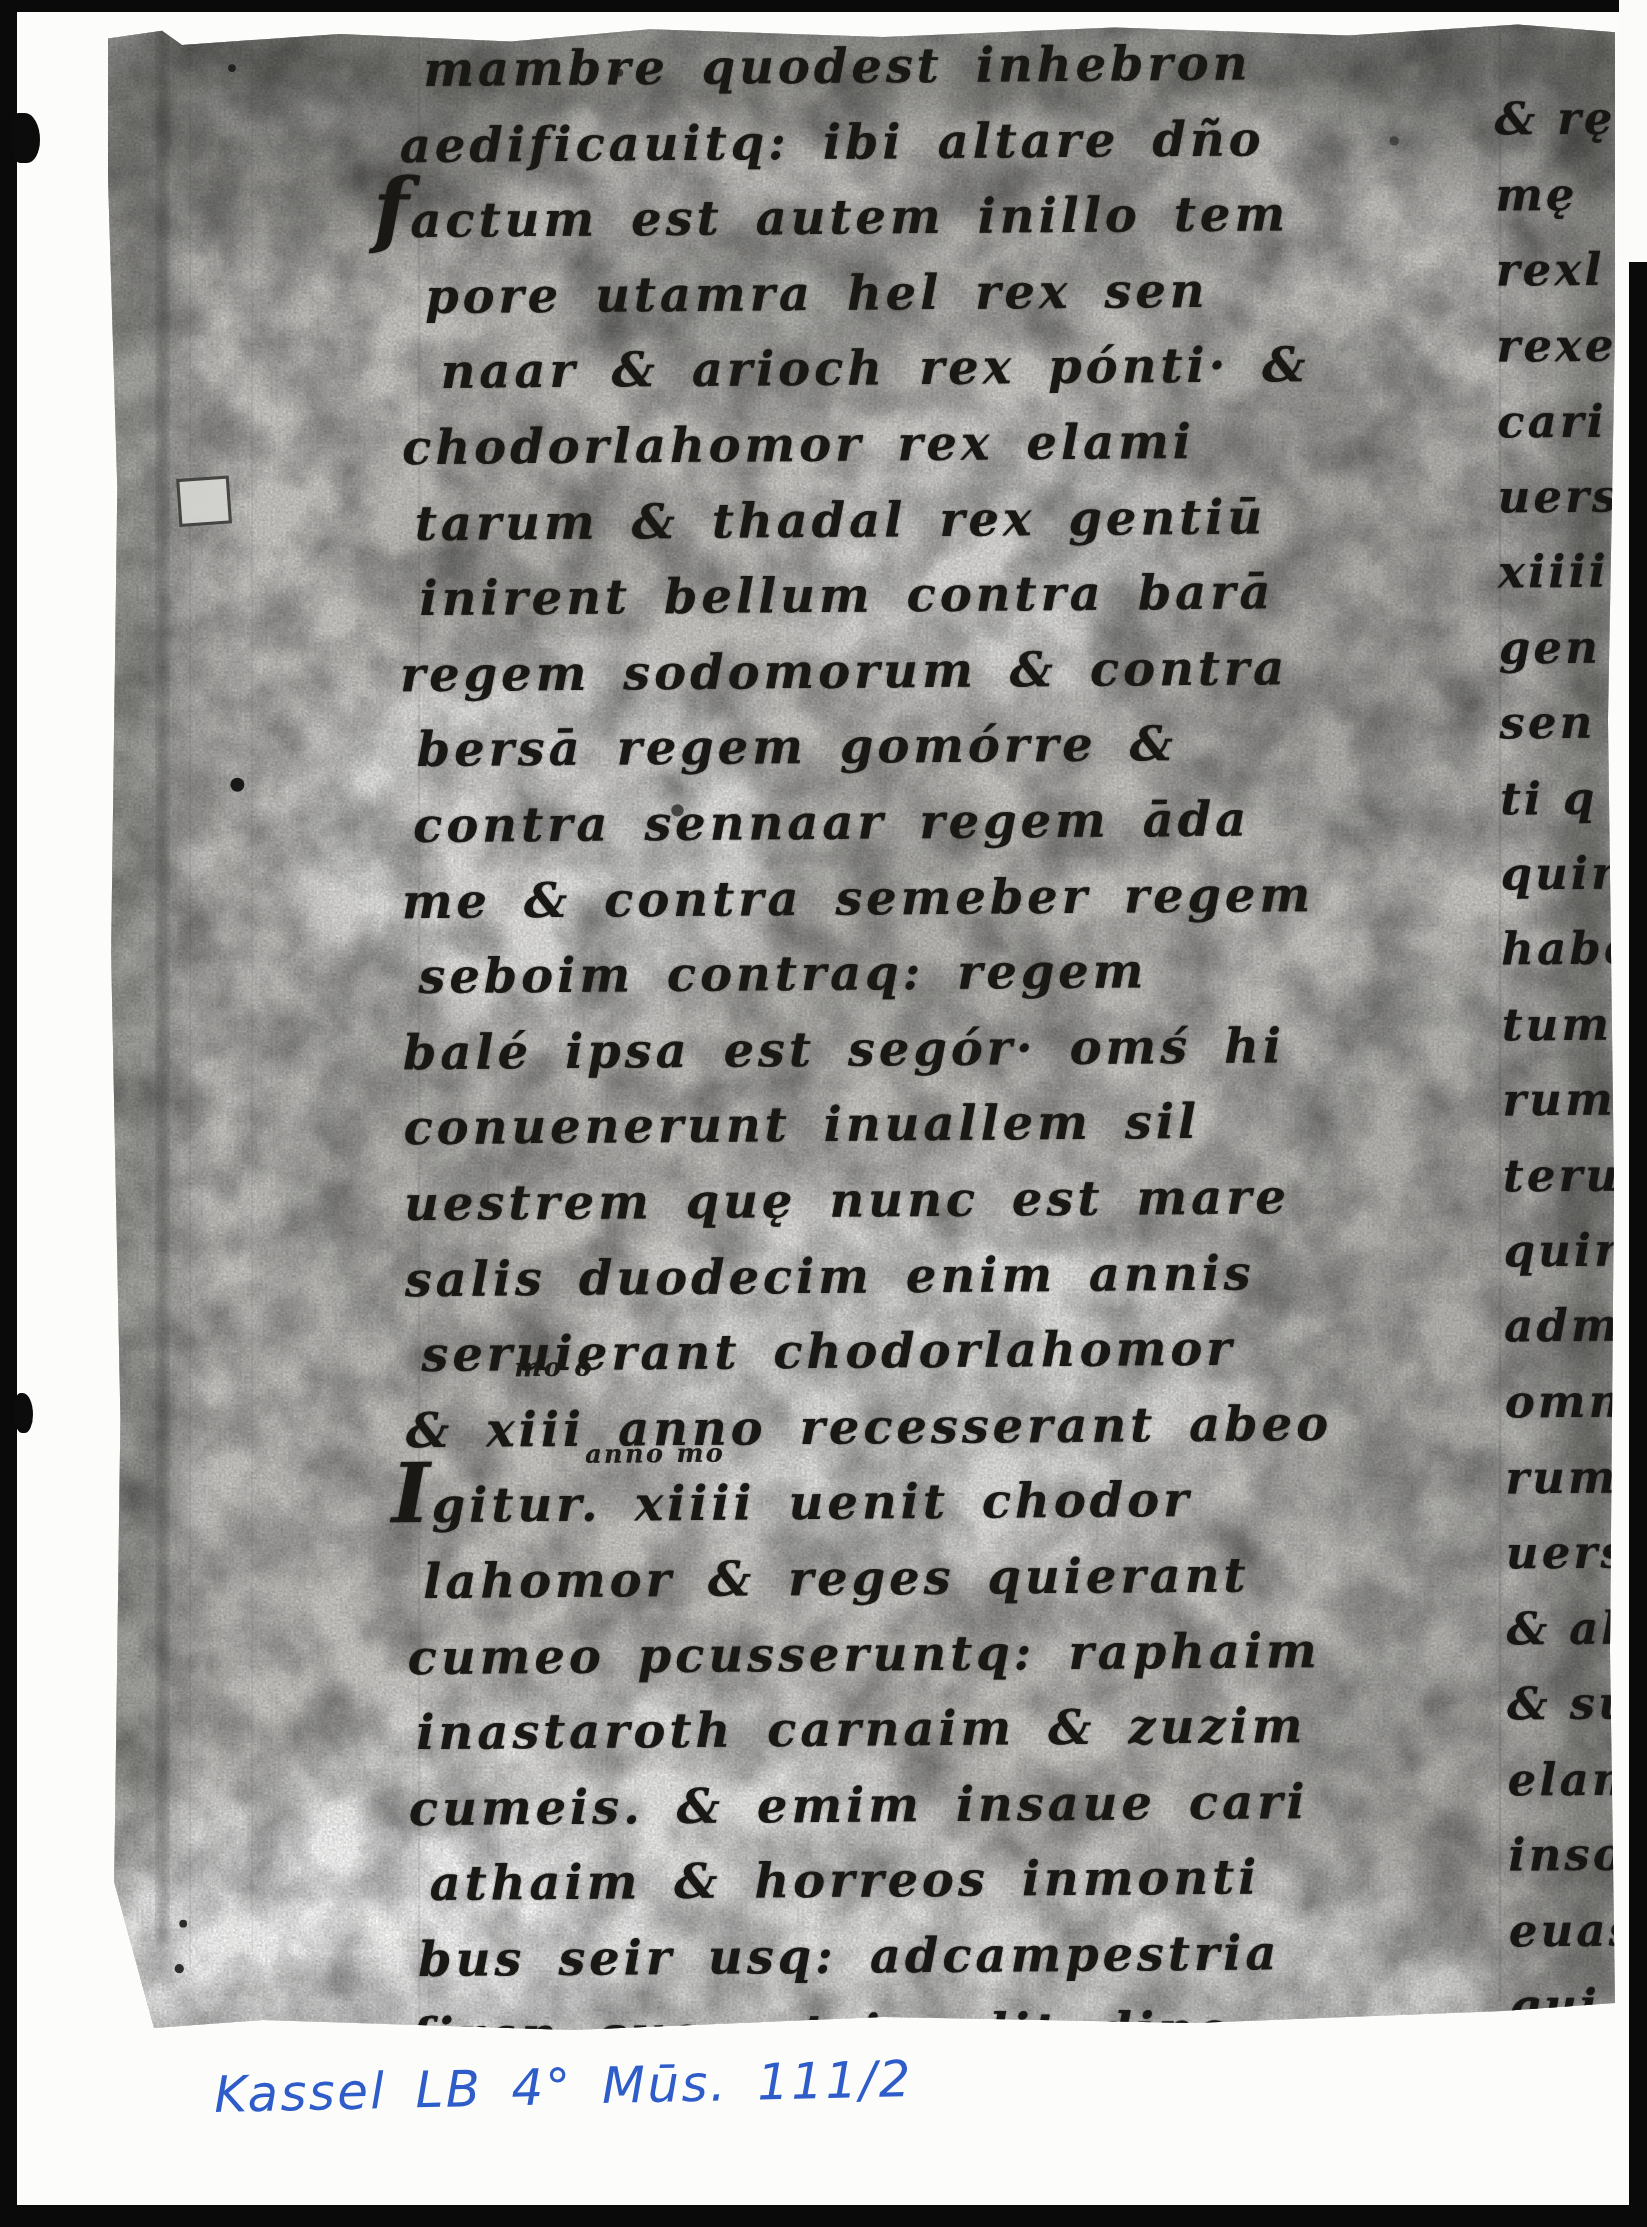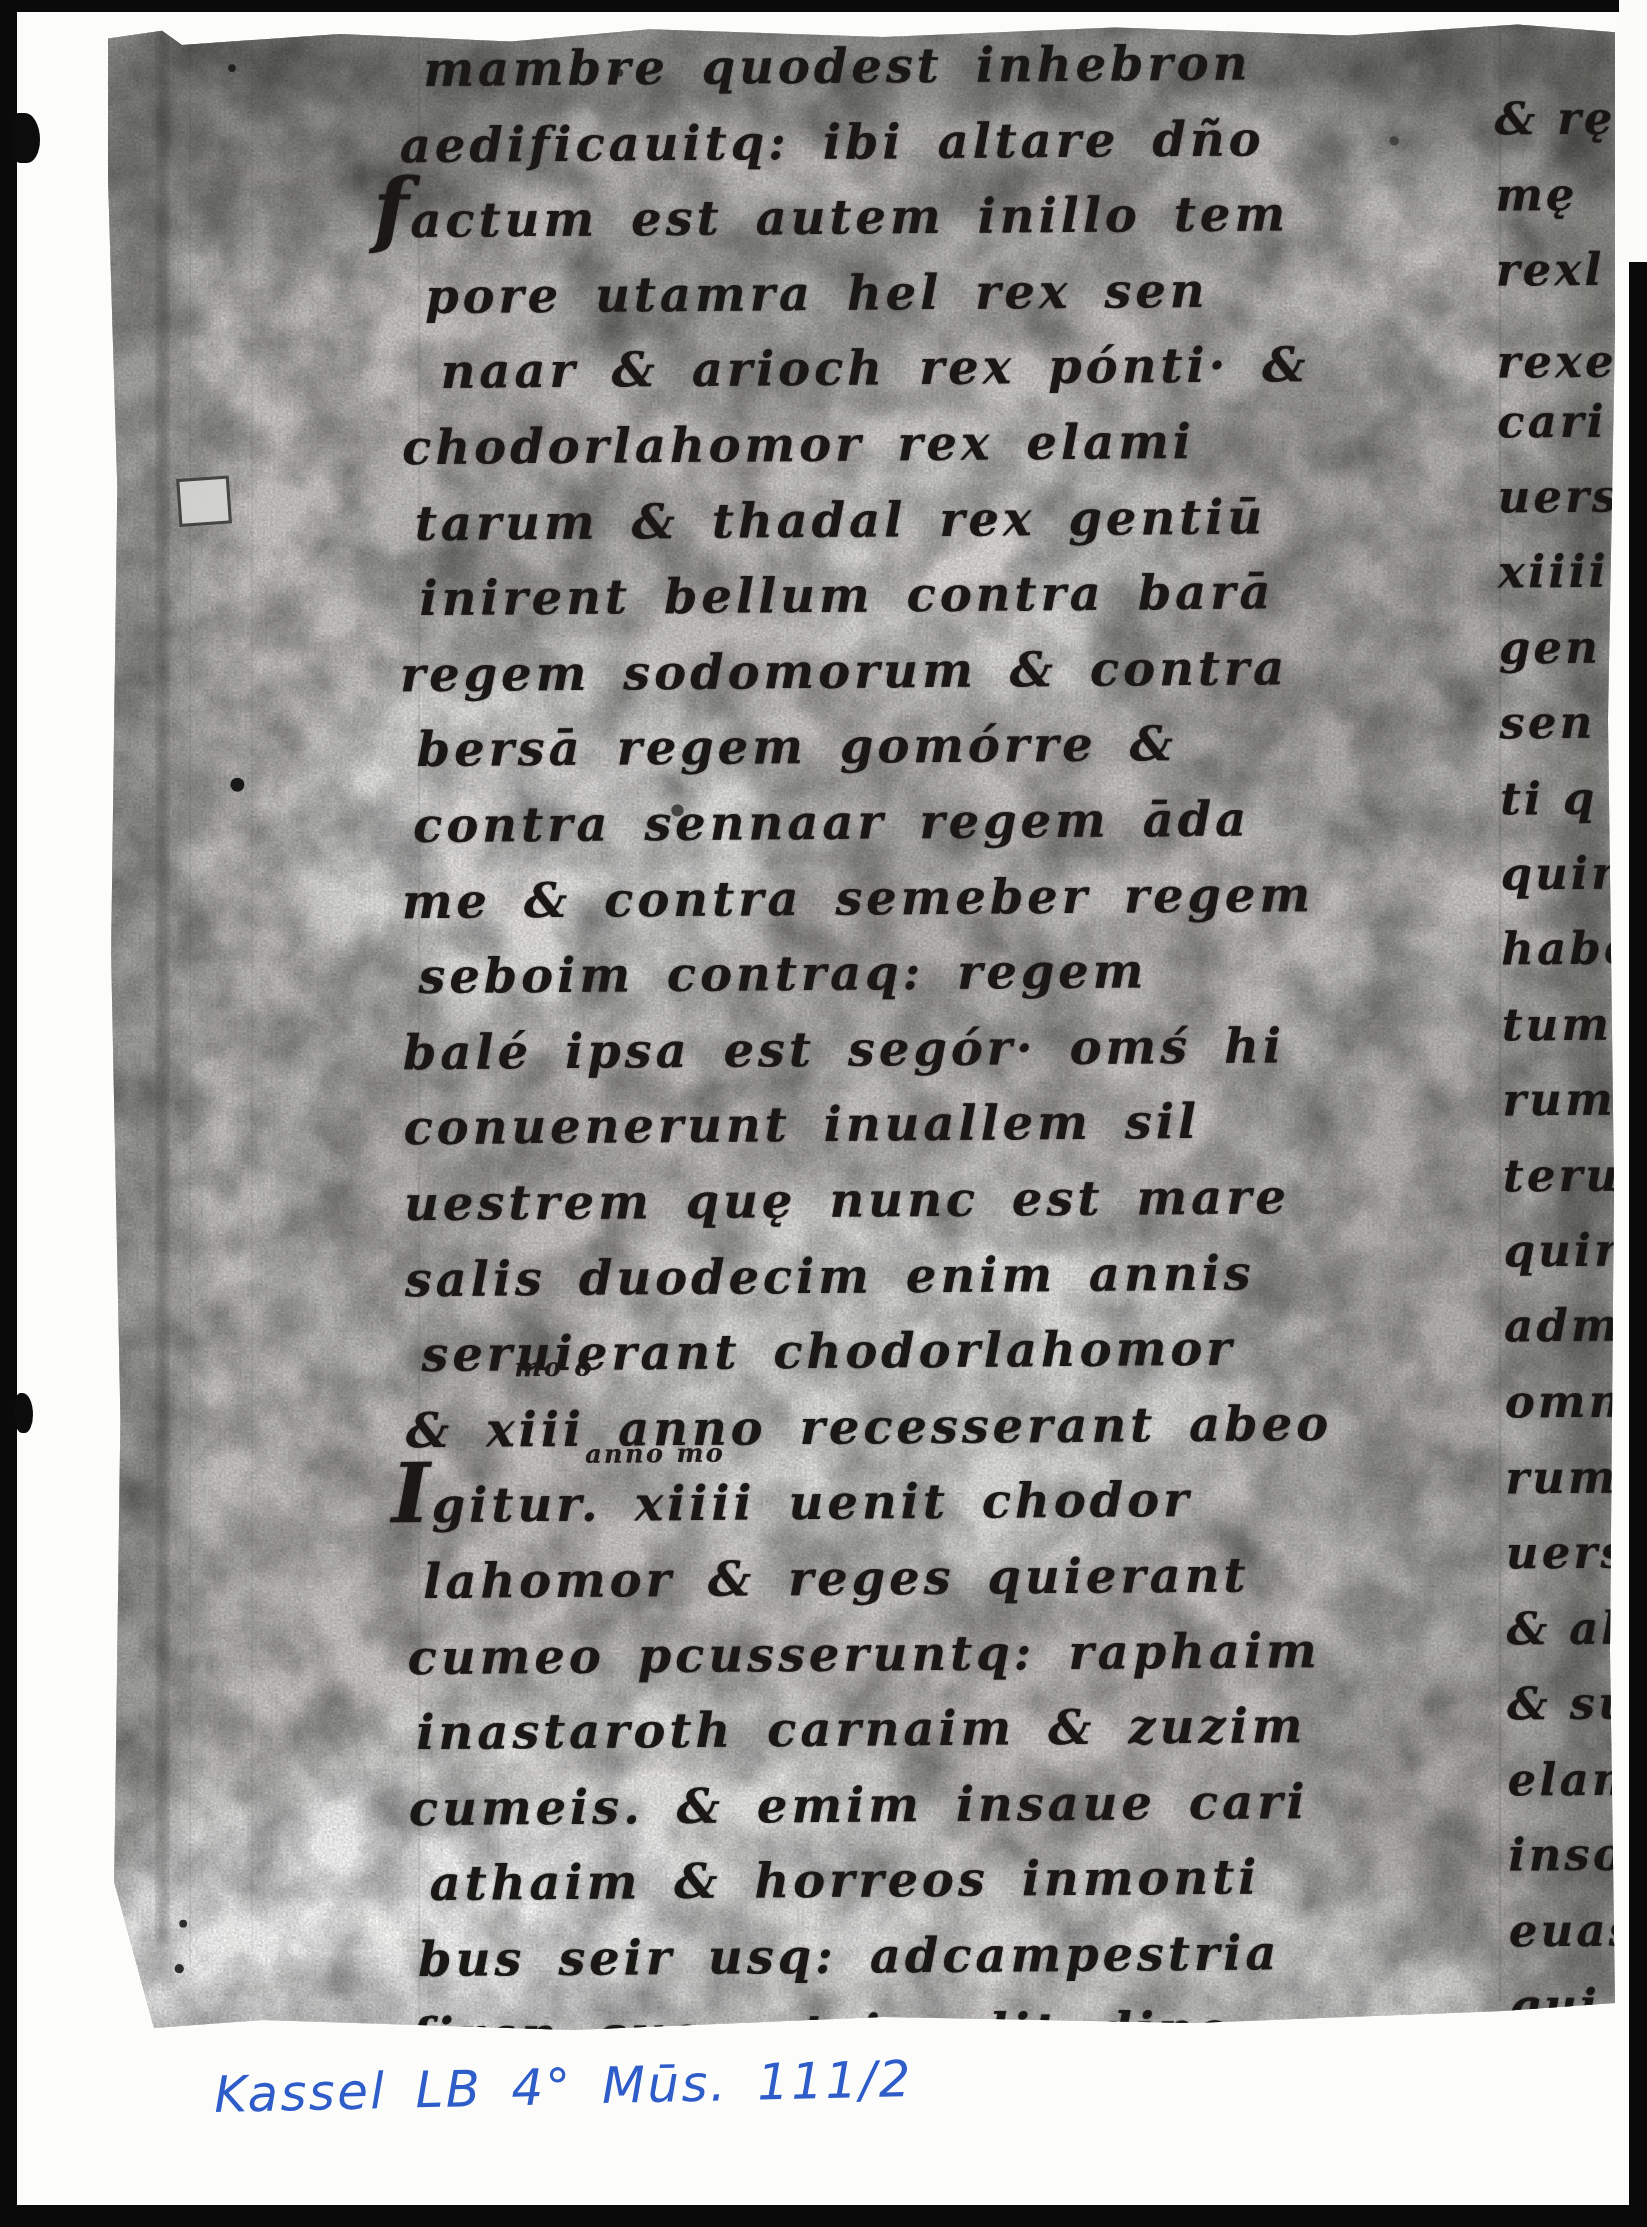--- a/index.html
+++ b/index.html
@@ -155,21 +155,21 @@
       <div class="ms-line" style="left:294px;top:1980px">firan que est insolitudine</div>
 
       <div class="sup" style="left:403px;top:1326px">mo o</div>
       <div class="sup" style="left:473px;top:1413px">anno mo</div>
     </div>
 
     <div class="textlayer">
       <div class="frag" style="top:74px">&amp; rę</div>
       <div class="frag" style="top:150px">mę</div>
       <div class="frag" style="top:225px">rexl</div>
-      <div class="frag" style="top:317px">rexe</div>
+      <div class="frag" style="top:301px">rexe</div>
       <div class="frag" style="top:377px">cari</div>
       <div class="frag" style="top:452px">uers</div>
       <div class="frag" style="top:527px">xiiii</div>
       <div class="frag" style="top:603px">gen</div>
       <div class="frag" style="top:678px">sen</div>
       <div class="frag" style="top:754px">ti q</div>
       <div class="frag" style="top:829px">quir</div>
       <div class="frag" style="top:904px">habe</div>
       <div class="frag" style="top:980px">tum</div>
       <div class="frag" style="top:1055px">rum</div>

